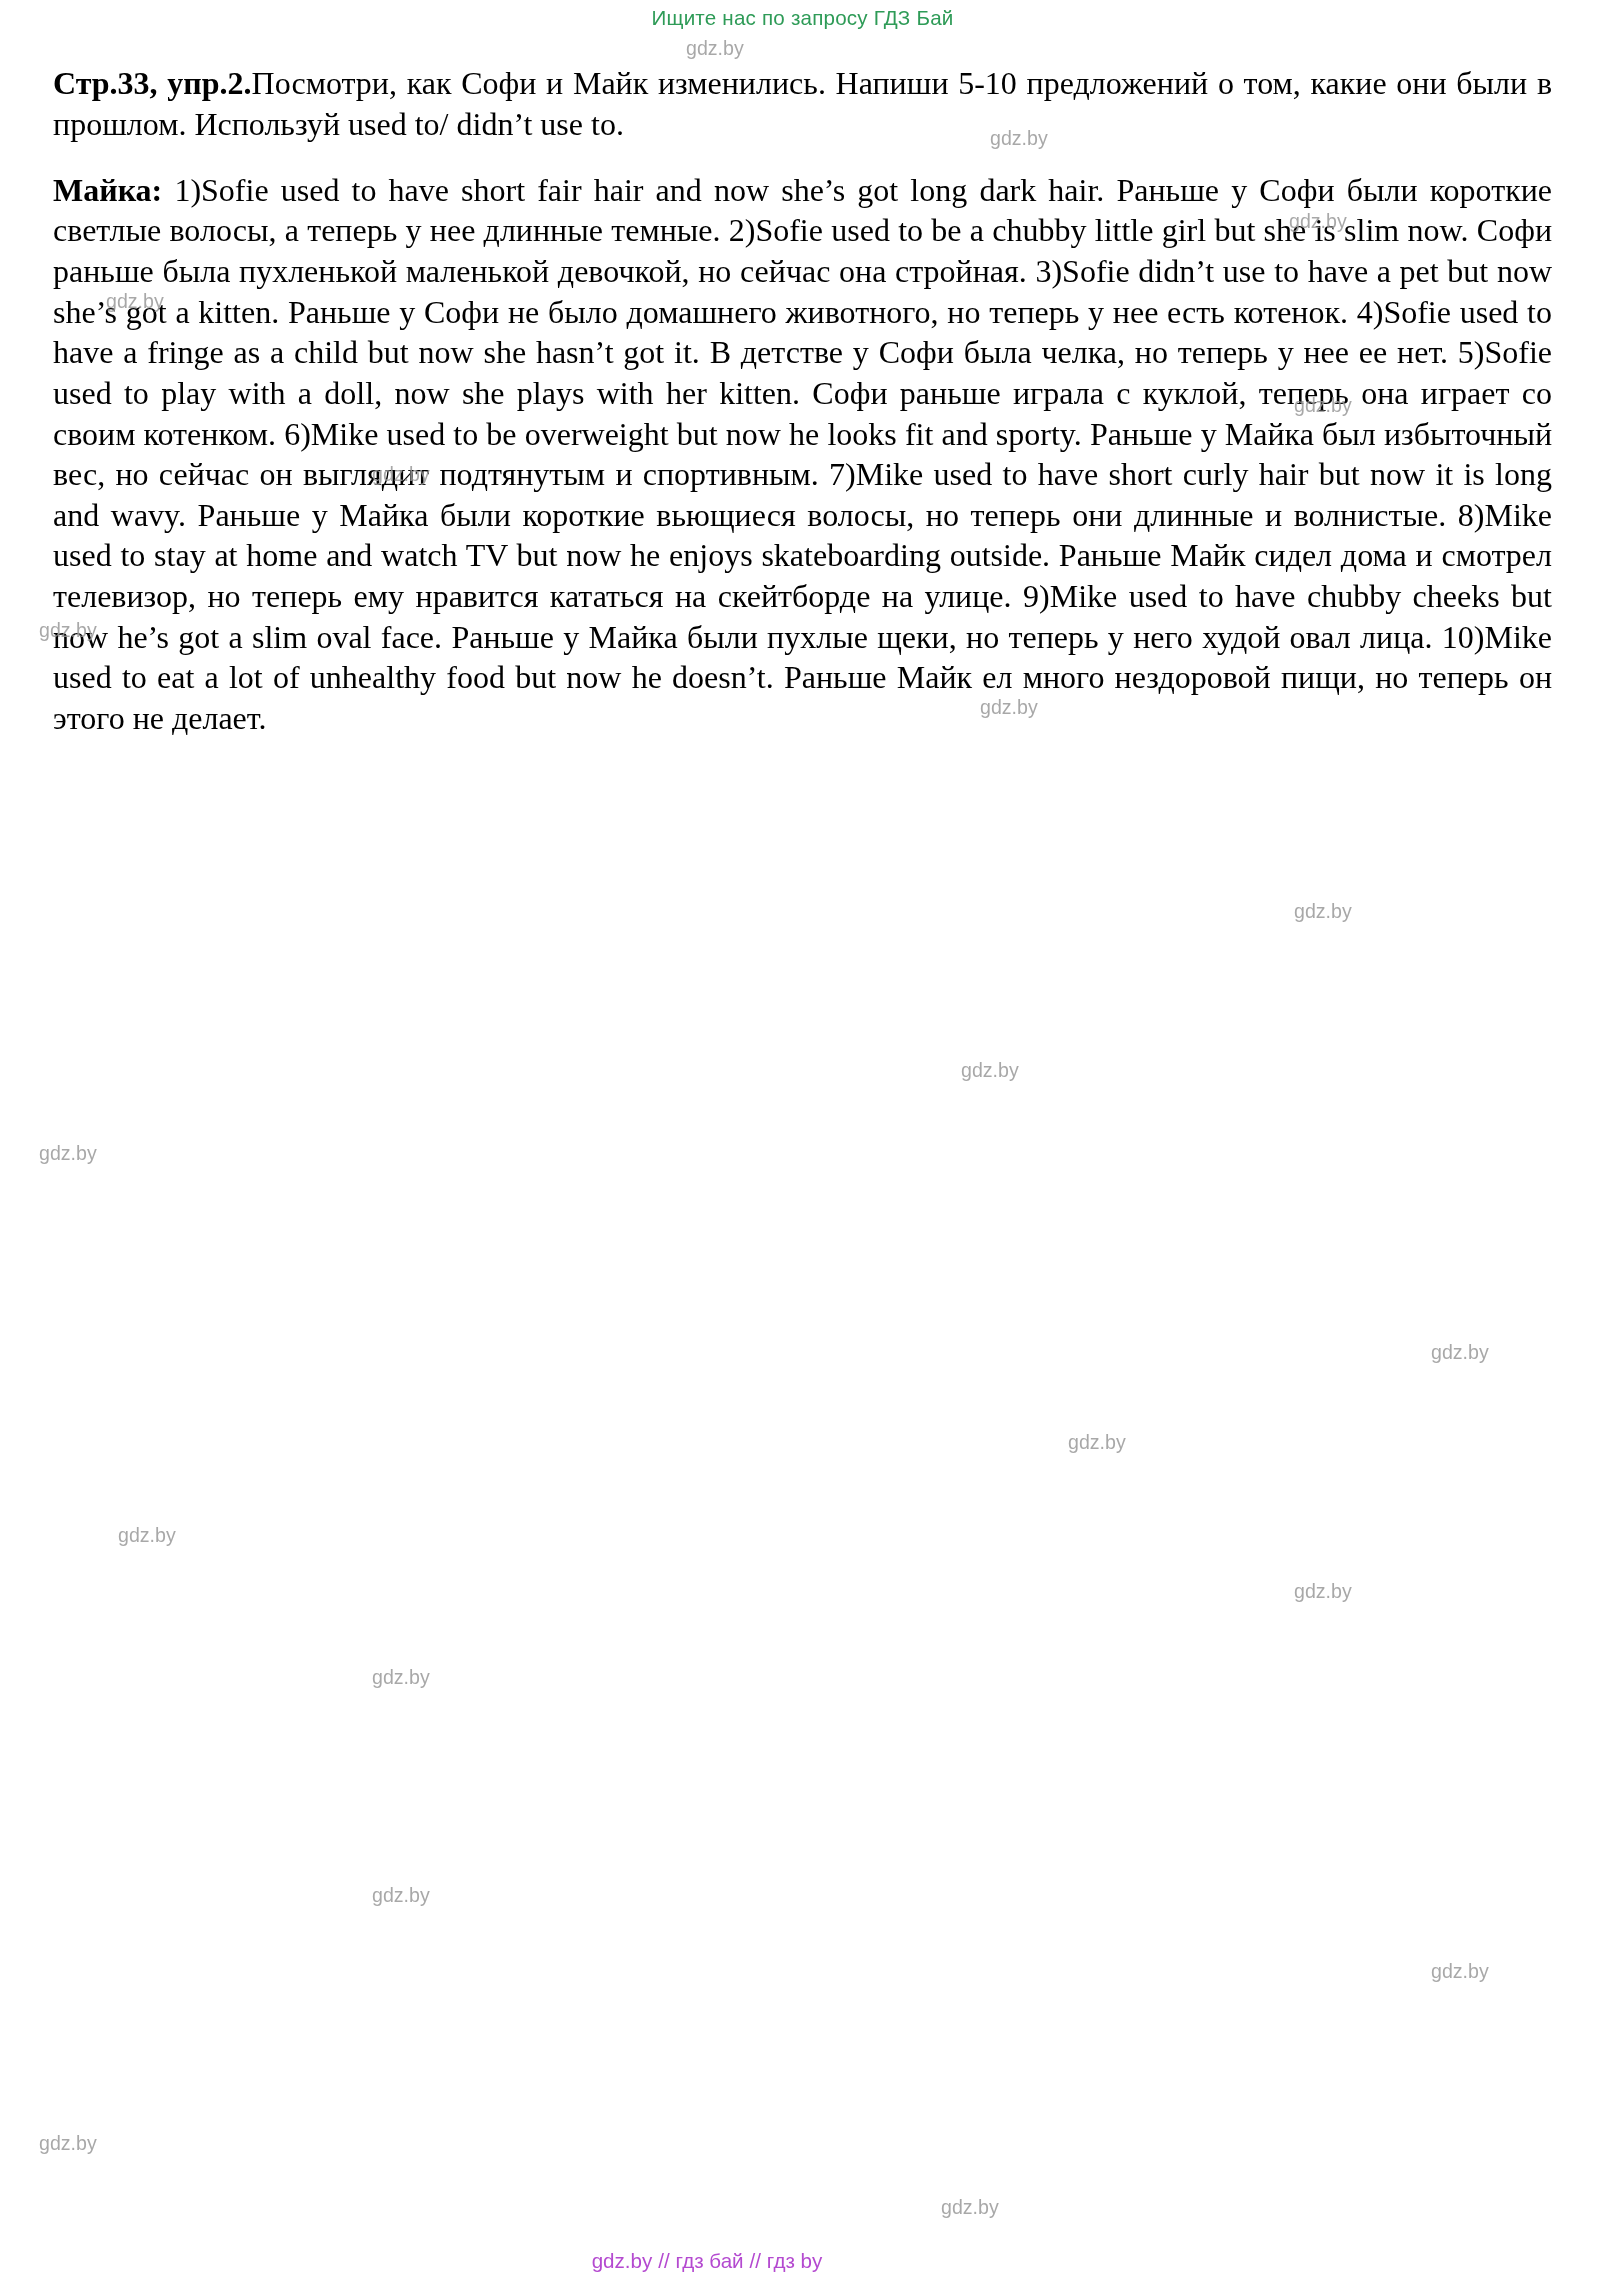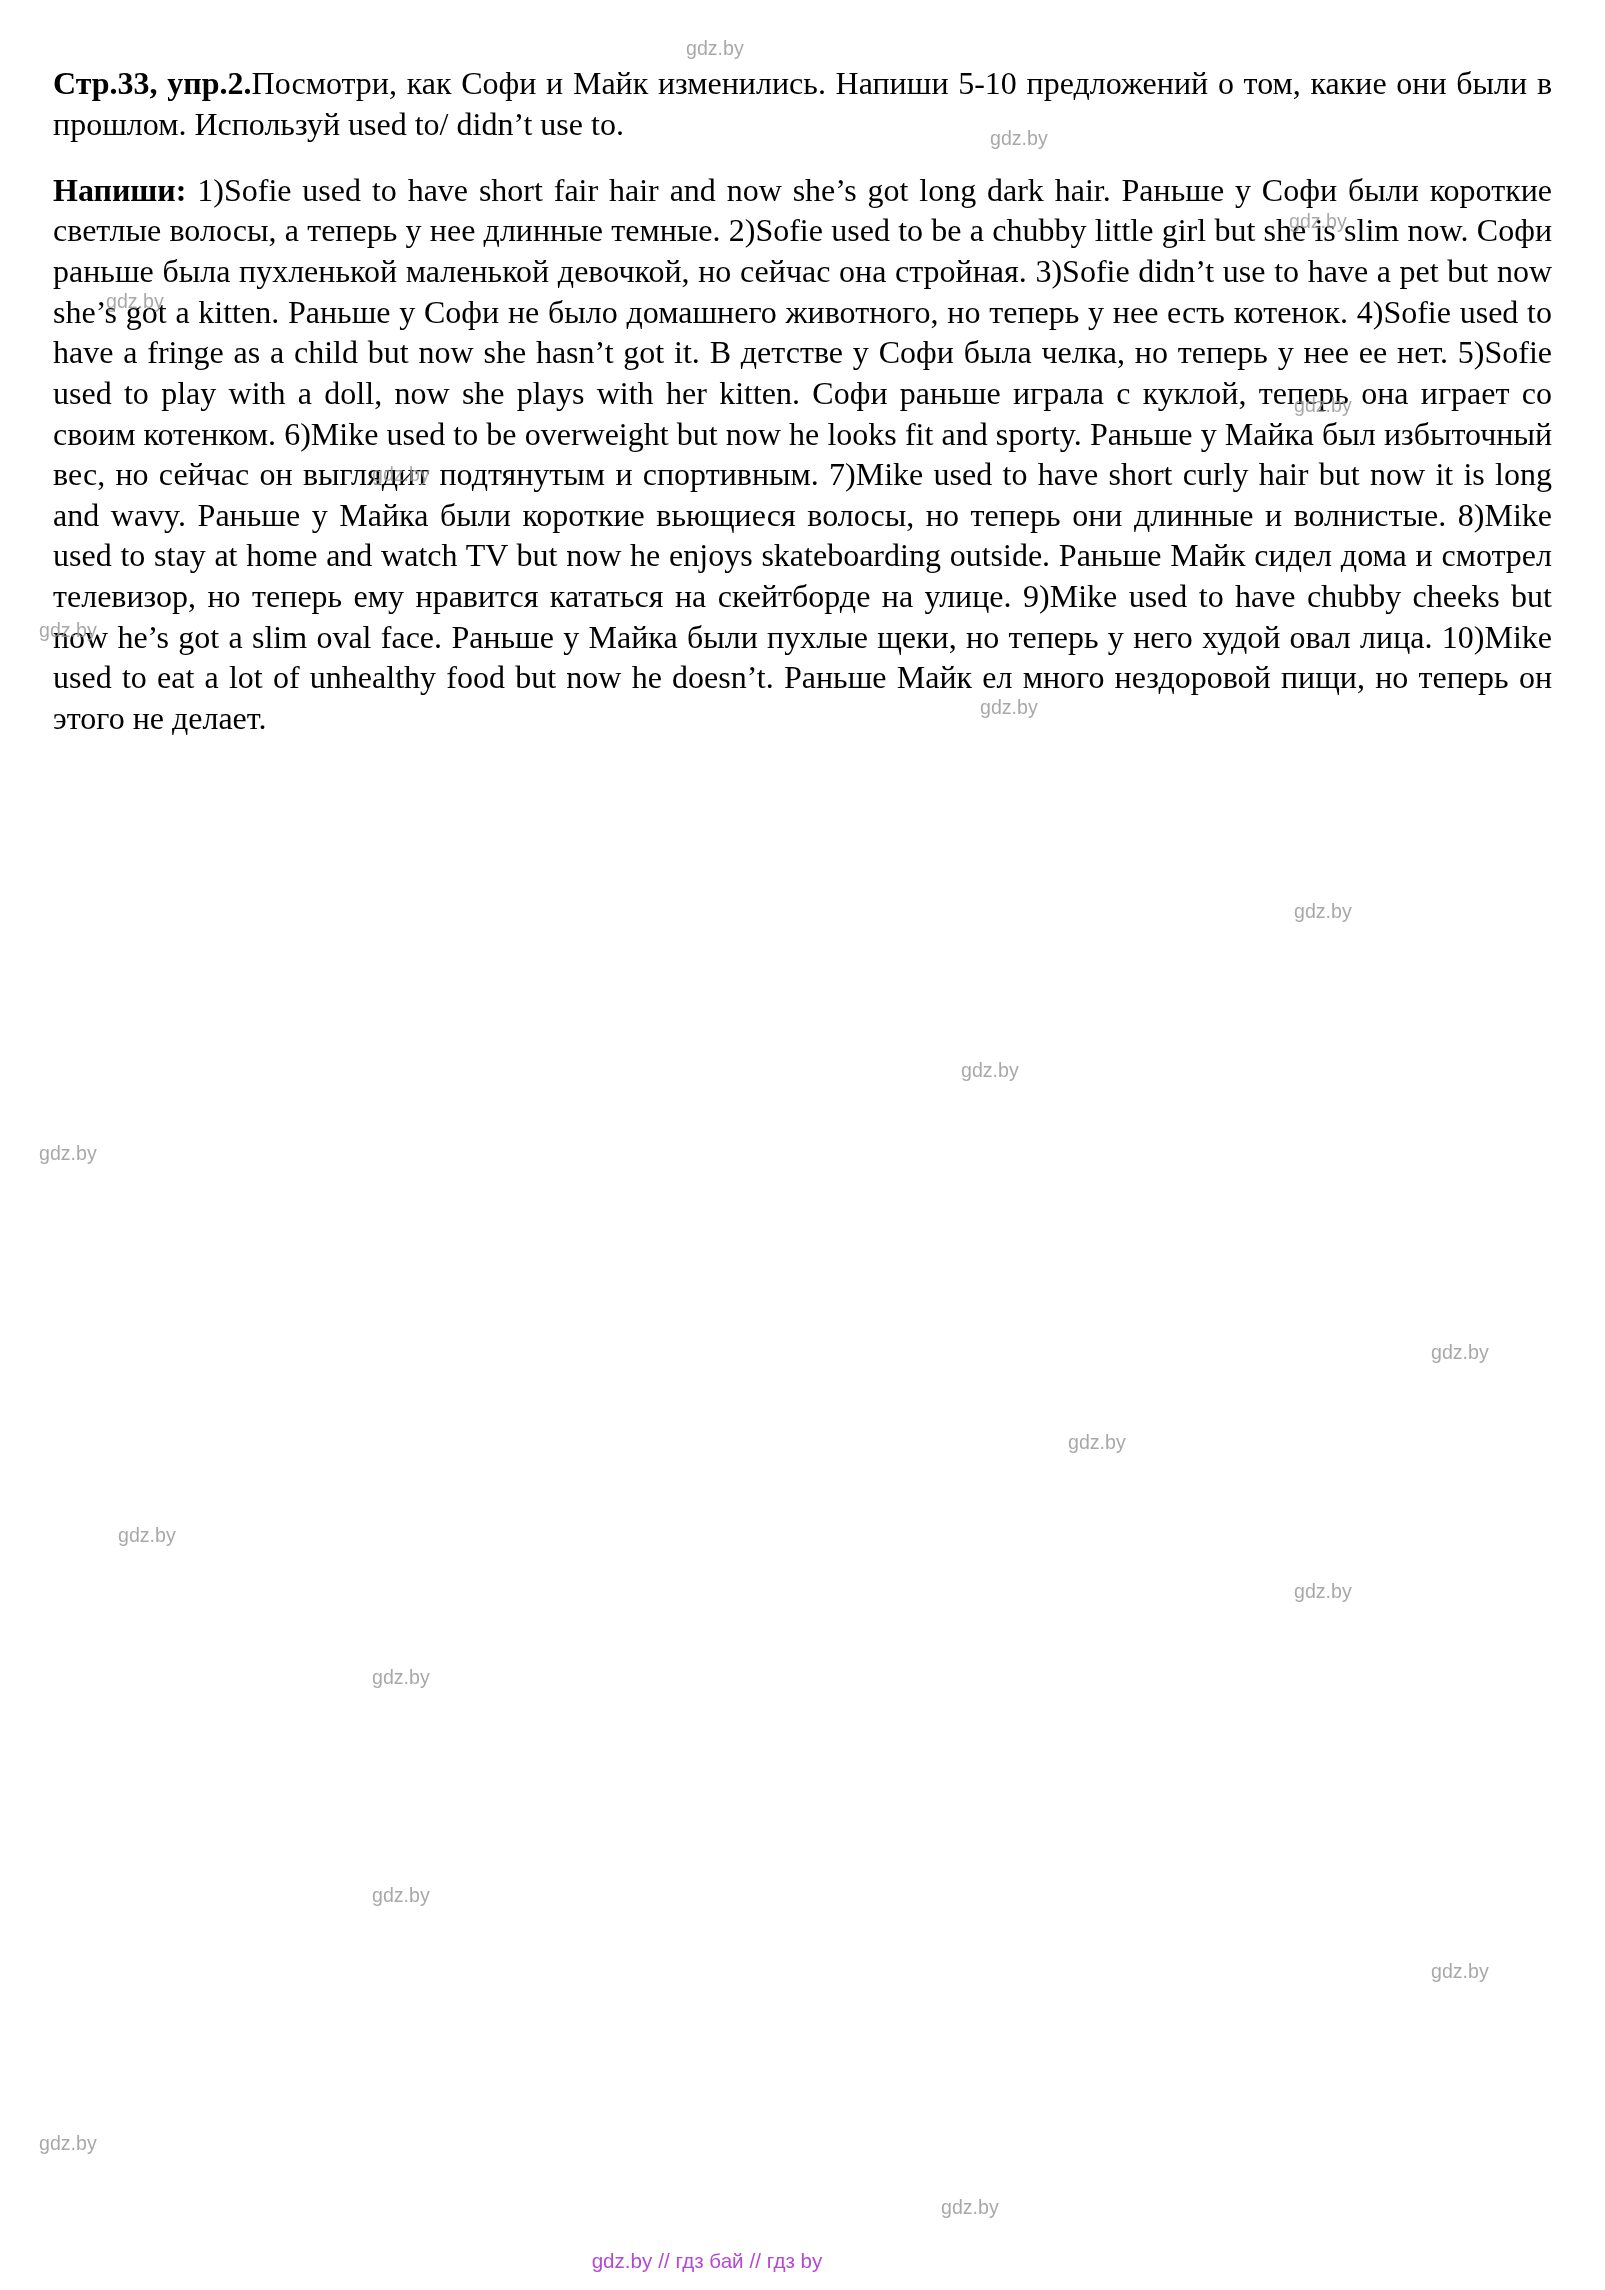--- a/index.html
+++ b/index.html
@@ -78,29 +78,30 @@
     color: #b44ad0;
   }
   .footer span { color: #b44ad0; }
   .footer .sep { color: #b44ad0; padding: 0 5.9px; }
 </style>
 </head>
 <body>
 
 <div class="page">
 
+  <div class="top-banner">Ищите нас по запросу ГДЗ Бай</div>
 
   <div class="content">
 
     <p class="para task">
       <span class="bold">Стр.33, упр.2.</span><span>Посмотри, как Софи и Майк изменились. Напиши 5-10 предложений о том, какие они были в прошлом. Используй used to/ didn’t use to.</span>
     </p>
 
     <p class="para last-line-full">
-      <span class="answer-label">Напиши:</span>
+      <span class="answer-label">Майка:</span>
       <span>1)Sofie used to have short fair hair and now she’s got long dark hair. Раньше у Софи были короткие светлые волосы, а теперь у нее длинные темные. 2)Sofie used to be a chubby little girl but she is slim now. Софи раньше была пухленькой маленькой девочкой, но сейчас она стройная. 3)Sofie didn’t use to have a pet but now she’s got a kitten. Раньше у Софи не было домашнего животного, но теперь у нее есть котенок. 4)Sofie used to have a fringe as a child but now she hasn’t got it. В детстве у Софи была челка, но теперь у нее ее нет. 5)Sofie used to play with a doll, now she plays with her kitten. Софи раньше играла с куклой, теперь она играет со своим котенком. 6)Mike used to be overweight but now he looks fit and sporty. Раньше у Майка был избыточный вес, но сейчас он выглядит подтянутым и спортивным. 7)Mike used to have short curly hair but now it is long and wavy. Раньше у Майка были короткие вьющиеся волосы, но теперь они длинные и волнистые. 8)Mike used to stay at home and watch TV but now he enjoys skateboarding outside. Раньше Майк сидел дома и смотрел телевизор, но теперь ему нравится кататься на скейтборде на улице. 9)Mike used to have chubby cheeks but now he’s got a slim oval face. Раньше у Майка были пухлые щеки, но теперь у него худой овал лица. 10)Mike used to eat a lot of unhealthy food but now he doesn’t. Раньше Майк ел много нездоровой пищи, но теперь он этого не делает.</span>
     </p>
 
   </div>
 
   <div id="wm-layer">
       <span class="wm" style="left: 686px; top: 37px;">gdz.by</span>
       <span class="wm" style="left: 990px; top: 127px;">gdz.by</span>
       <span class="wm" style="left: 1289px; top: 210px;">gdz.by</span>
       <span class="wm" style="left: 106px; top: 290px;">gdz.by</span>

